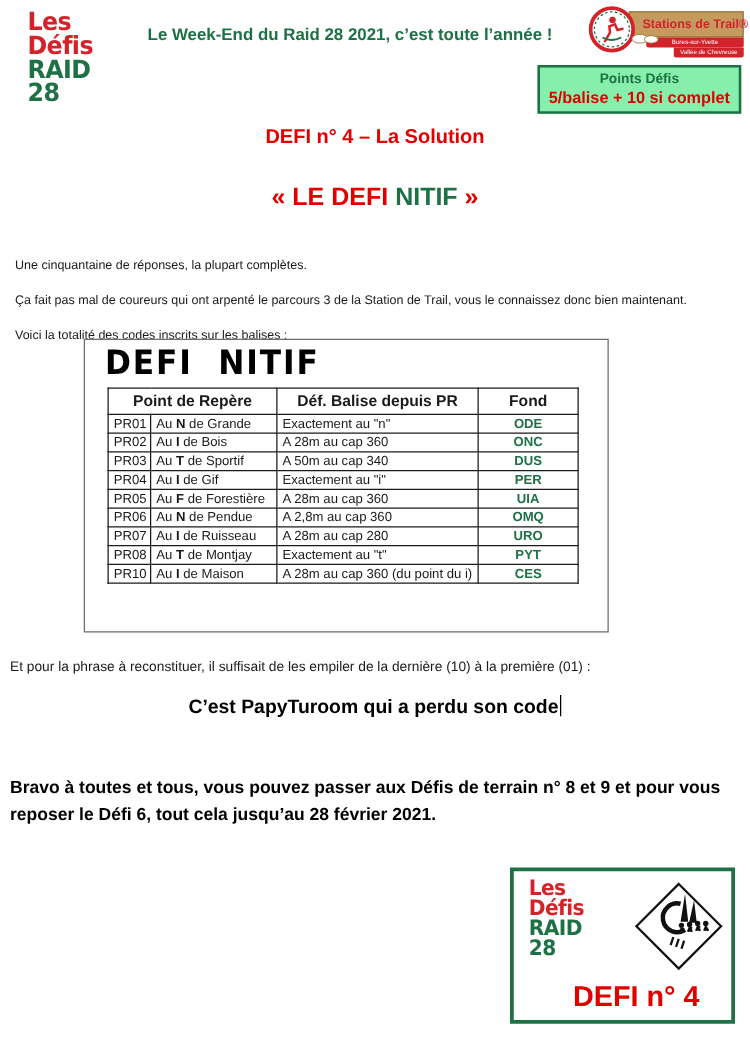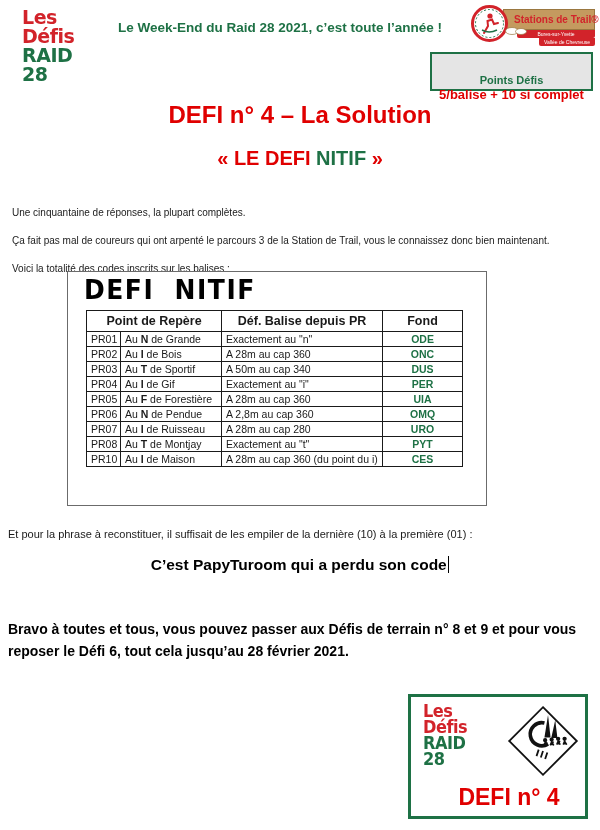--- a/index.html
+++ b/index.html
@@ -29,27 +29,27 @@
     padding-left:10px; white-space:nowrap; }
   .st-shoe { position:absolute; left:505px; top:26px; width:22px; height:10px; z-index:4; }
   .st-strip1 { position:absolute; left:517px; top:30px; width:78px; height:8px;
     background:#d2232a; color:#fff; font-size:5px; line-height:8px; text-align:center;
     border-radius:0 0 2px 2px; z-index:2; white-space:nowrap; overflow:hidden; }
   .st-strip2 { position:absolute; left:539px; top:38px; width:56px; height:8px;
     background:#d2232a; color:#fff; font-size:5px; line-height:8px; text-align:center;
     border-radius:0 0 2px 2px; z-index:2; white-space:nowrap; overflow:hidden; }
 
   .points-box { position:absolute; left:430px; top:52px; width:163px; height:39px;
-    border:2px solid #1e7145; background:#e5e5e5; text-align:center; padding-top:20px; }
+    border:2px solid #1e7145; background:#86efac; text-align:center; padding-top:3px; }
   .points-box .pb-title { color:#1e7145; font-weight:bold; font-size:11px; }
   .points-box .pb-value { color:#e00000; font-weight:bold; font-size:13px; margin-top:1px; }
 
   
   .doc-title { position:absolute; left:0; top:101px; width:600px; text-align:center;
-    color:#e00000; font-weight:bold; font-size:24px; }
+    color:#e00000; font-weight:bold; font-size:16px; }
   .doc-subtitle { position:absolute; left:0; top:147px; width:600px; text-align:center;
     font-weight:bold; font-size:20px; color:#e00000; }
   .doc-subtitle .green { color:#1e7145; }
 
   
   .para { position:absolute; left:12px; font-size:10px; color:#1a1a1a;margin-top:16px; }
   .p1 { top:191px; } .p2 { top:219px; } .p3 { top:247px; }
 
   
   .table-box { position:absolute; left:67px; top:271px; width:420px; height:235px;

